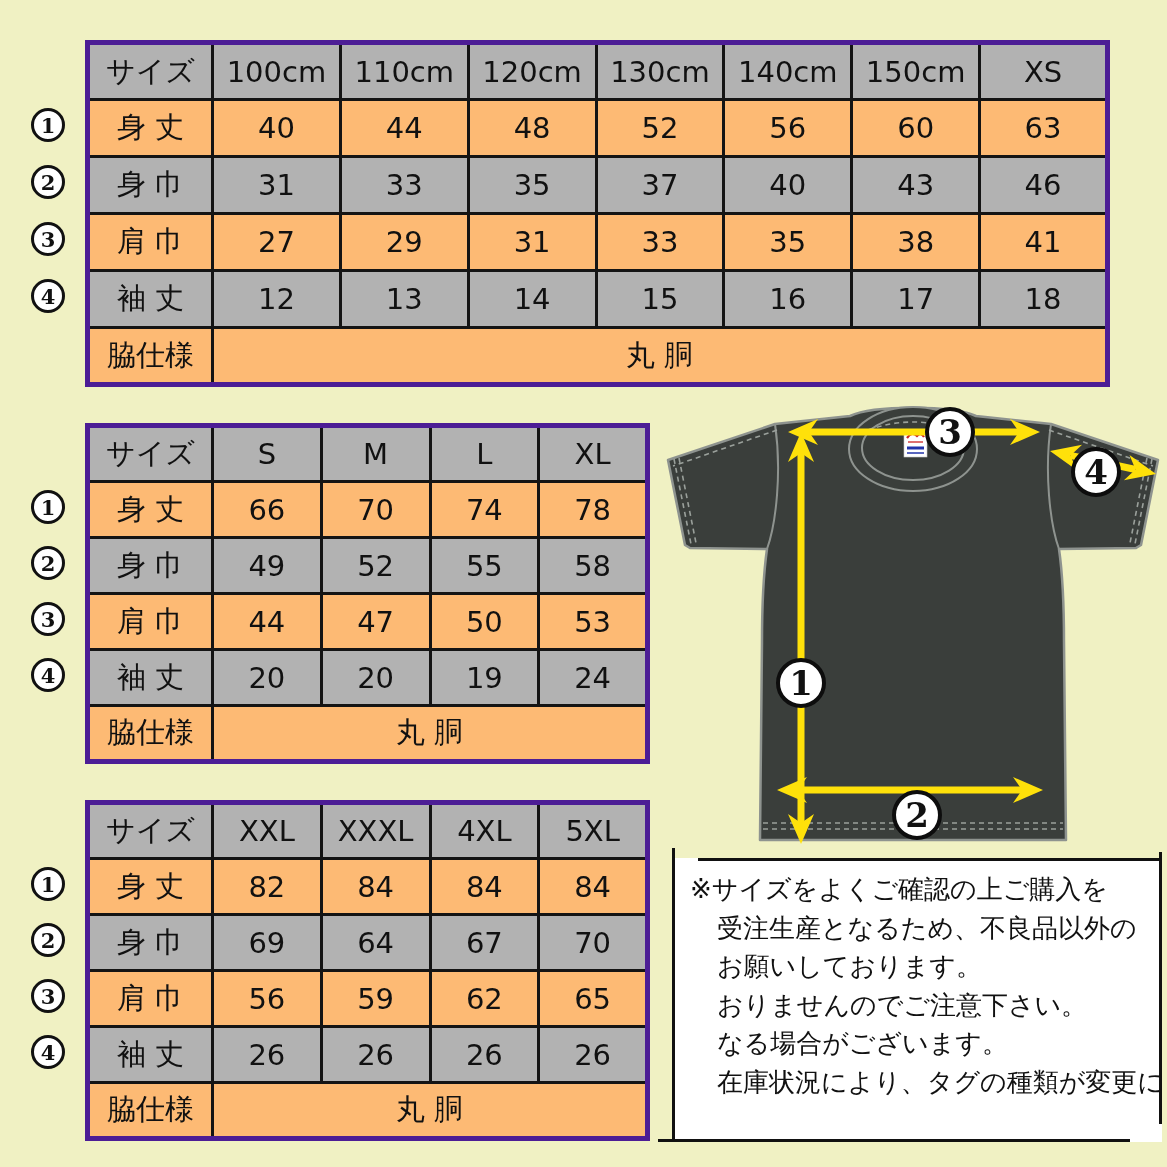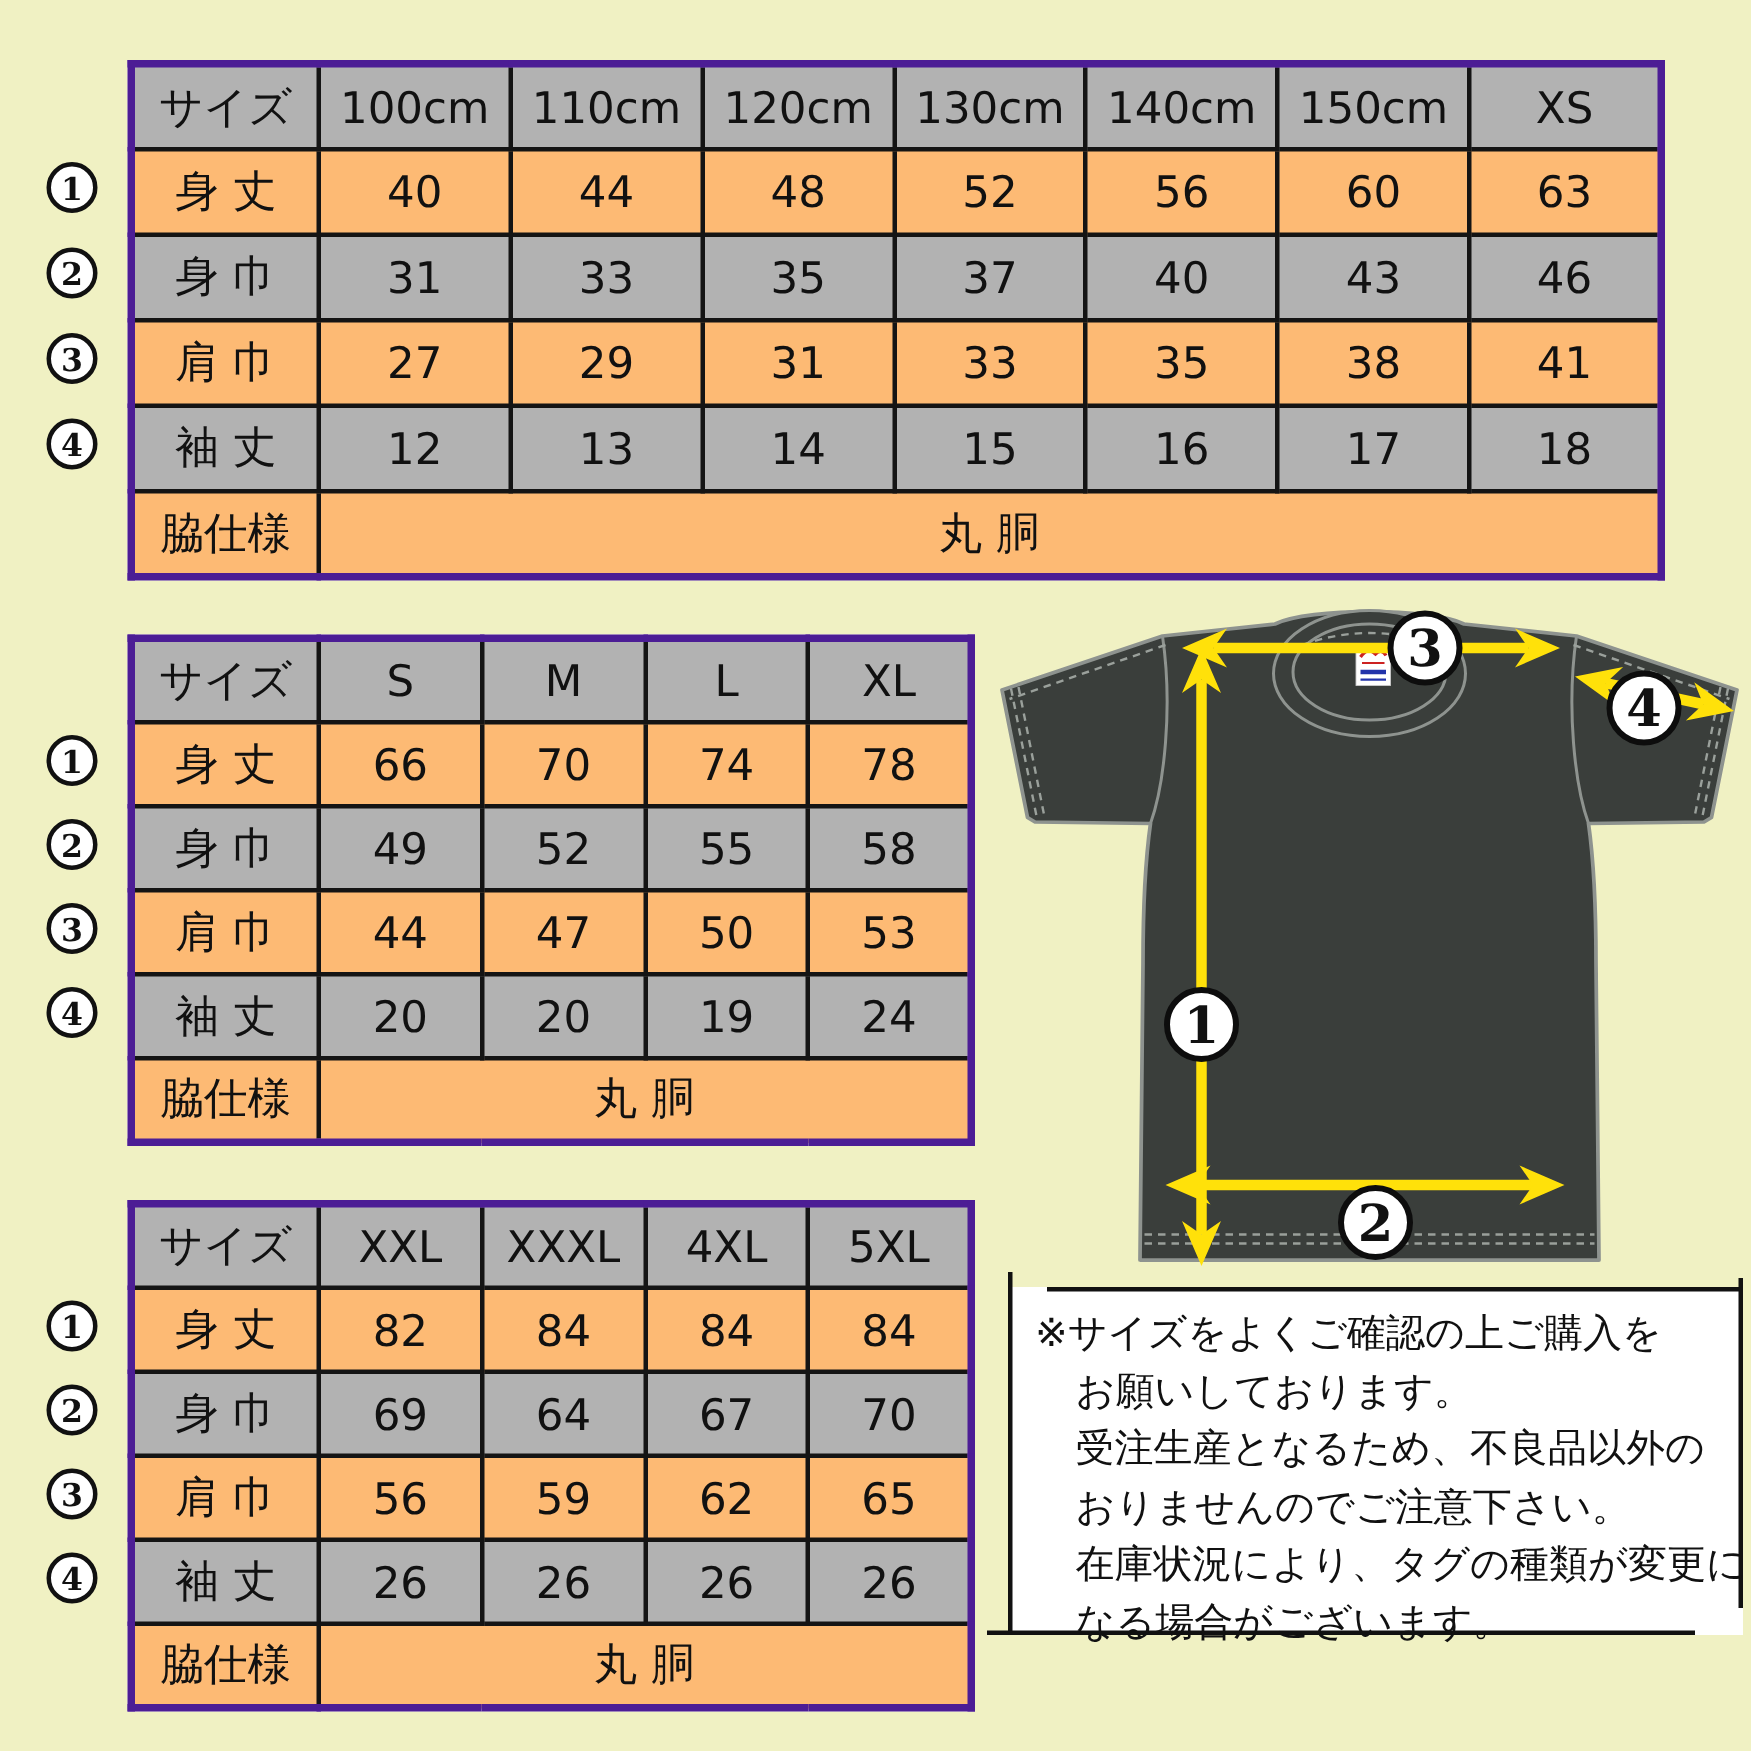--- a/index.html
+++ b/index.html
@@ -17,21 +17,21 @@
 
   
   .circle{position:absolute;left:-54px;width:28px;height:28px;border:3px solid #111;
           border-radius:50%;background:#fff;display:flex;align-items:center;justify-content:center;
           font-family:"DejaVu Serif",serif;font-weight:bold;font-size:21px;line-height:1;color:#111;}
 
   
   .tee{position:absolute;left:663px;top:402px;}
 
   
-  .notice{position:absolute;left:672px;top:858px;width:490px;height:232px;background:#ffffff;text-decoration:underline;}
+  .notice{position:absolute;left:672px;top:858px;width:490px;height:284px;background:#ffffff;text-decoration:underline;}
   .notice .bline{position:absolute;background:#111;}
   .nb-left{left:0;top:-10px;width:3px;height:calc(100% + 10px);}
   .nb-right{right:0;top:-6px;width:3px;height:calc(100% - 12px);}
   .nb-top{top:0;left:26px;width:calc(100% - 28px);height:3px;}
   .nb-bottom{bottom:0;left:-14px;width:calc(100% - 18px);height:3px;}
   .notice .txt{position:absolute;left:18px;top:12px;right:8px;font-size:26px;line-height:38.5px;}
   .nline{white-space:nowrap;}
   .nline:not(:first-child){padding-left:27px;}
 </style>
 </head>
@@ -329,21 +329,21 @@
     </g>
   </svg>
 
   <div class="notice">
     <div class="bline nb-left"></div>
     <div class="bline nb-right"></div>
     <div class="bline nb-top"></div>
     <div class="bline nb-bottom"></div>
     <div class="txt">
       <div class="nline">※サイズをよくご確認の上ご購入を</div>
+      <div class="nline">受注生産となるため、不良品以外の</div>
       <div class="nline">お願いしております。</div>
-      <div class="nline">受注生産となるため、不良品以外の</div>
       <div class="nline">おりませんのでご注意下さい。</div>
+      <div class="nline">なる場合がございます。</div>
       <div class="nline">在庫状況により、タグの種類が変更に</div>
-      <div class="nline">なる場合がございます。</div>
     </div>
   </div>
 
 </div>
 
 </body></html>

